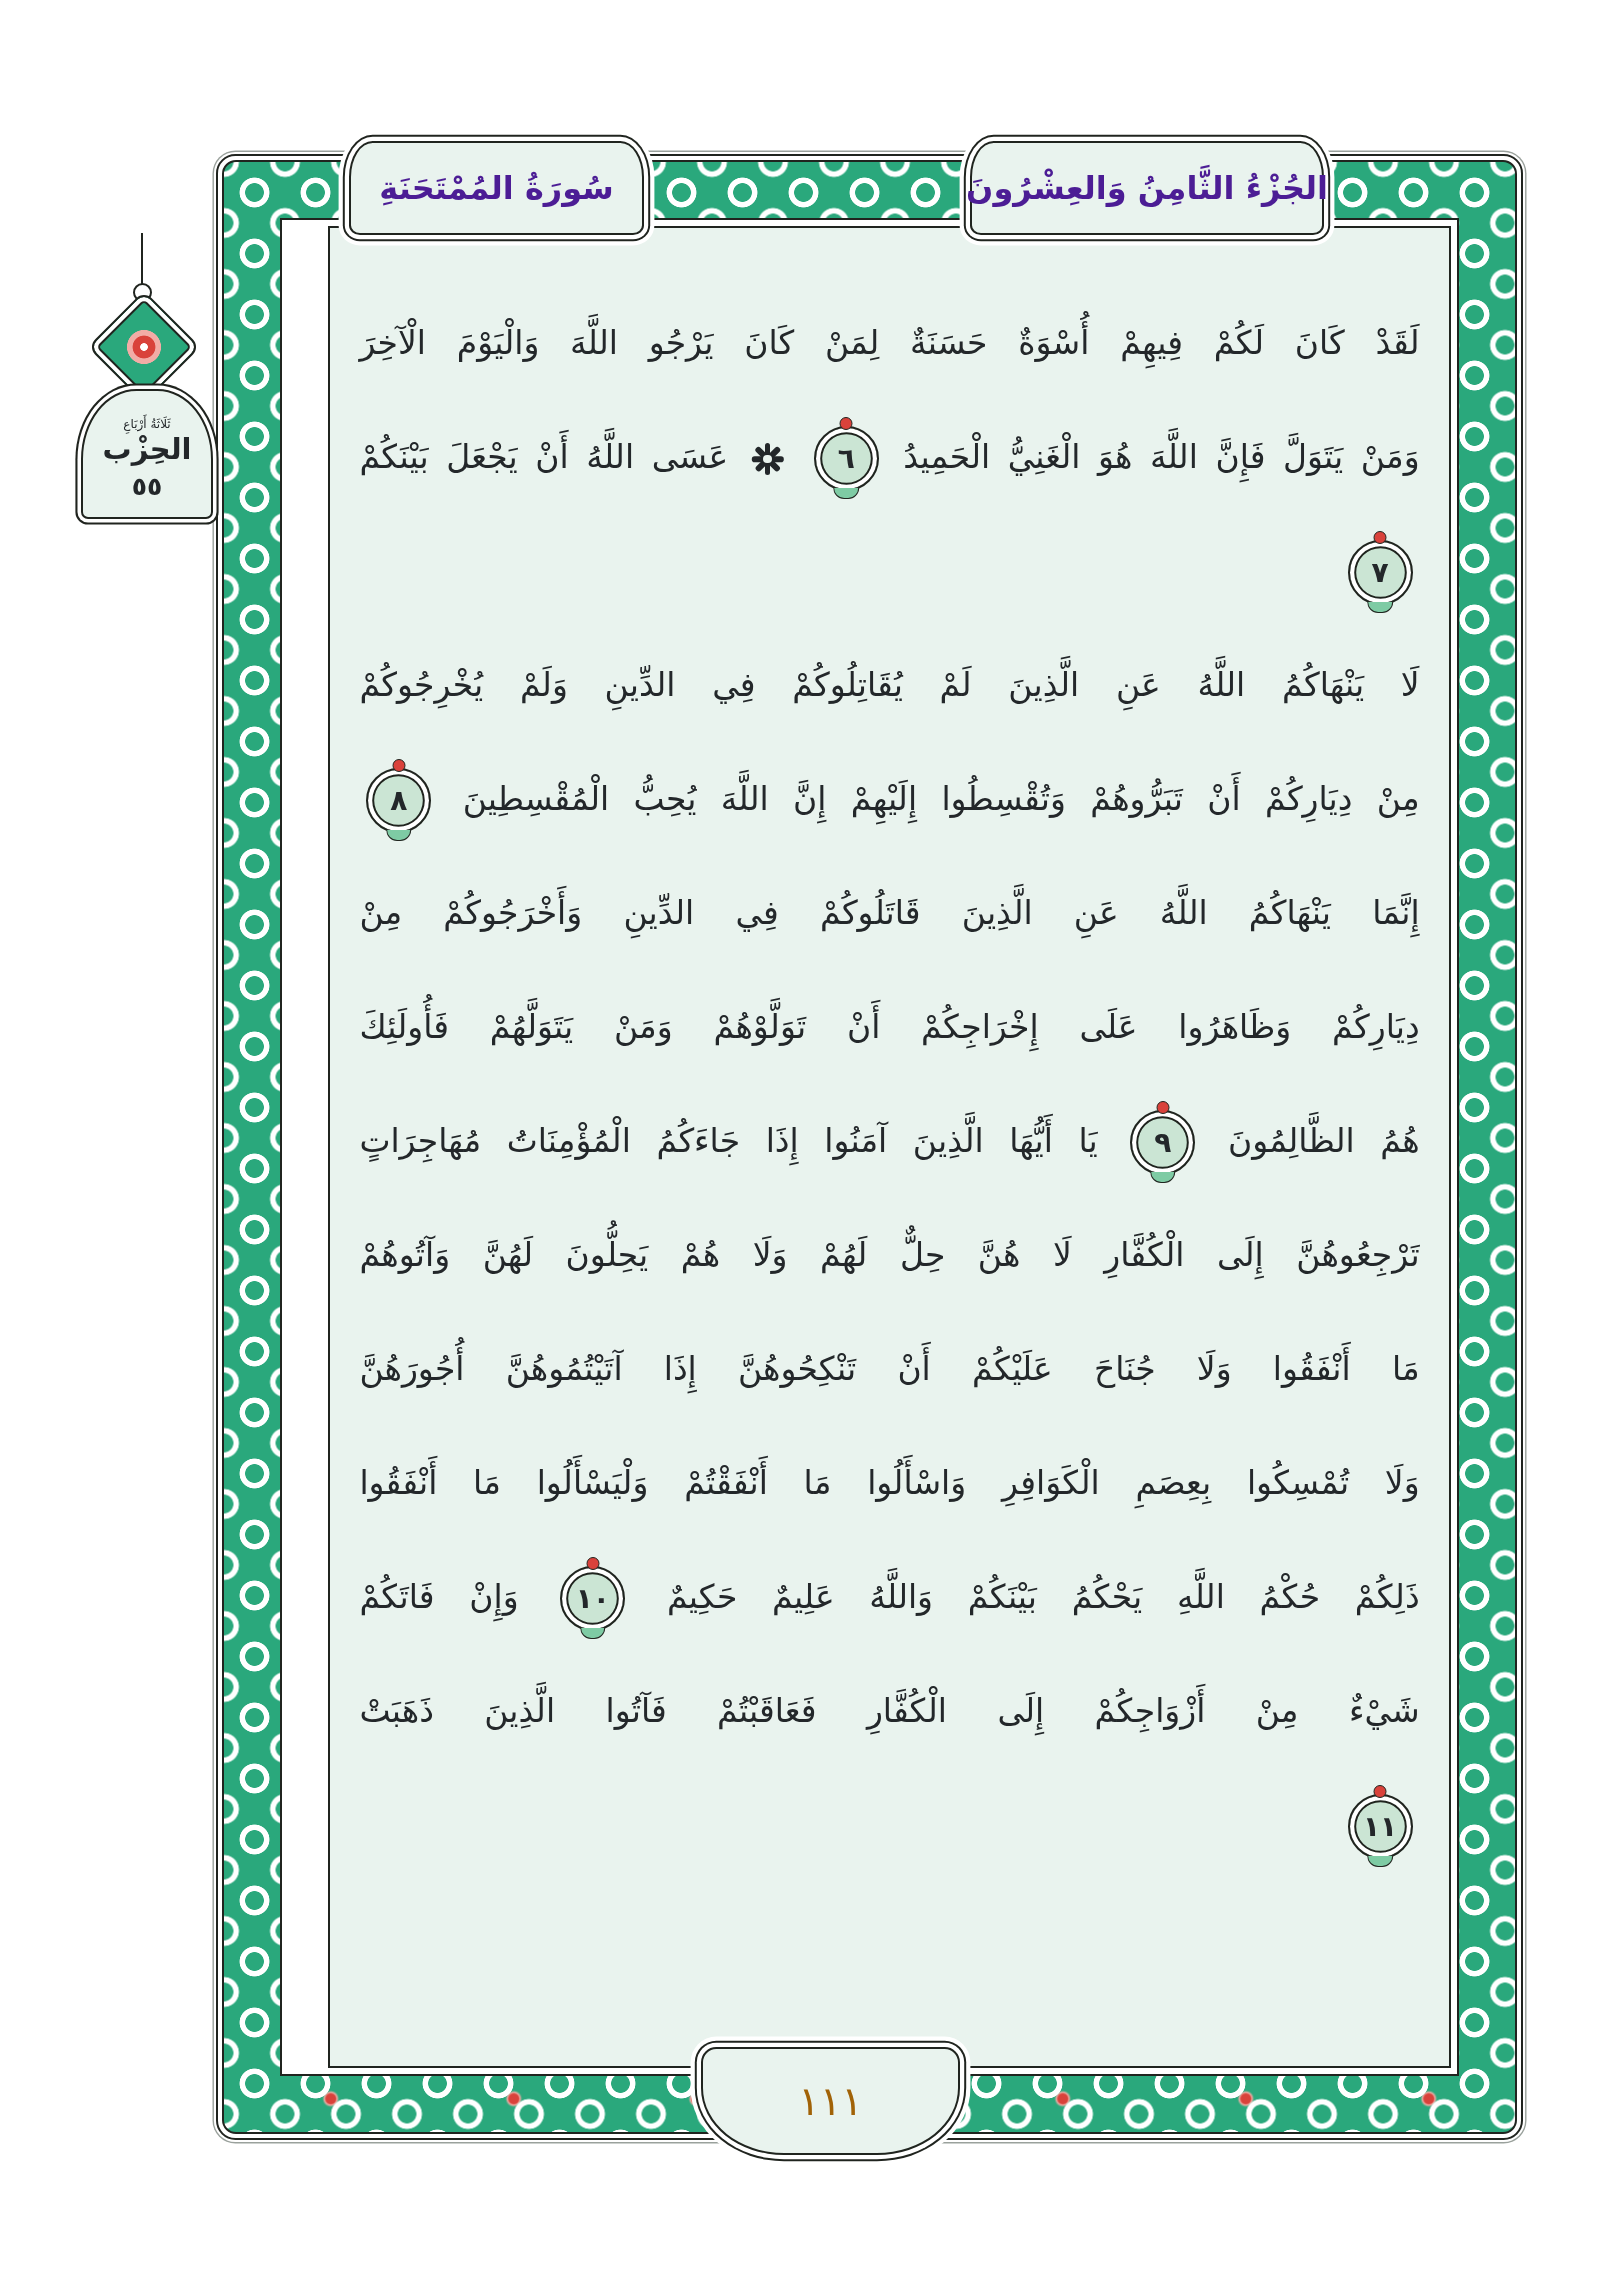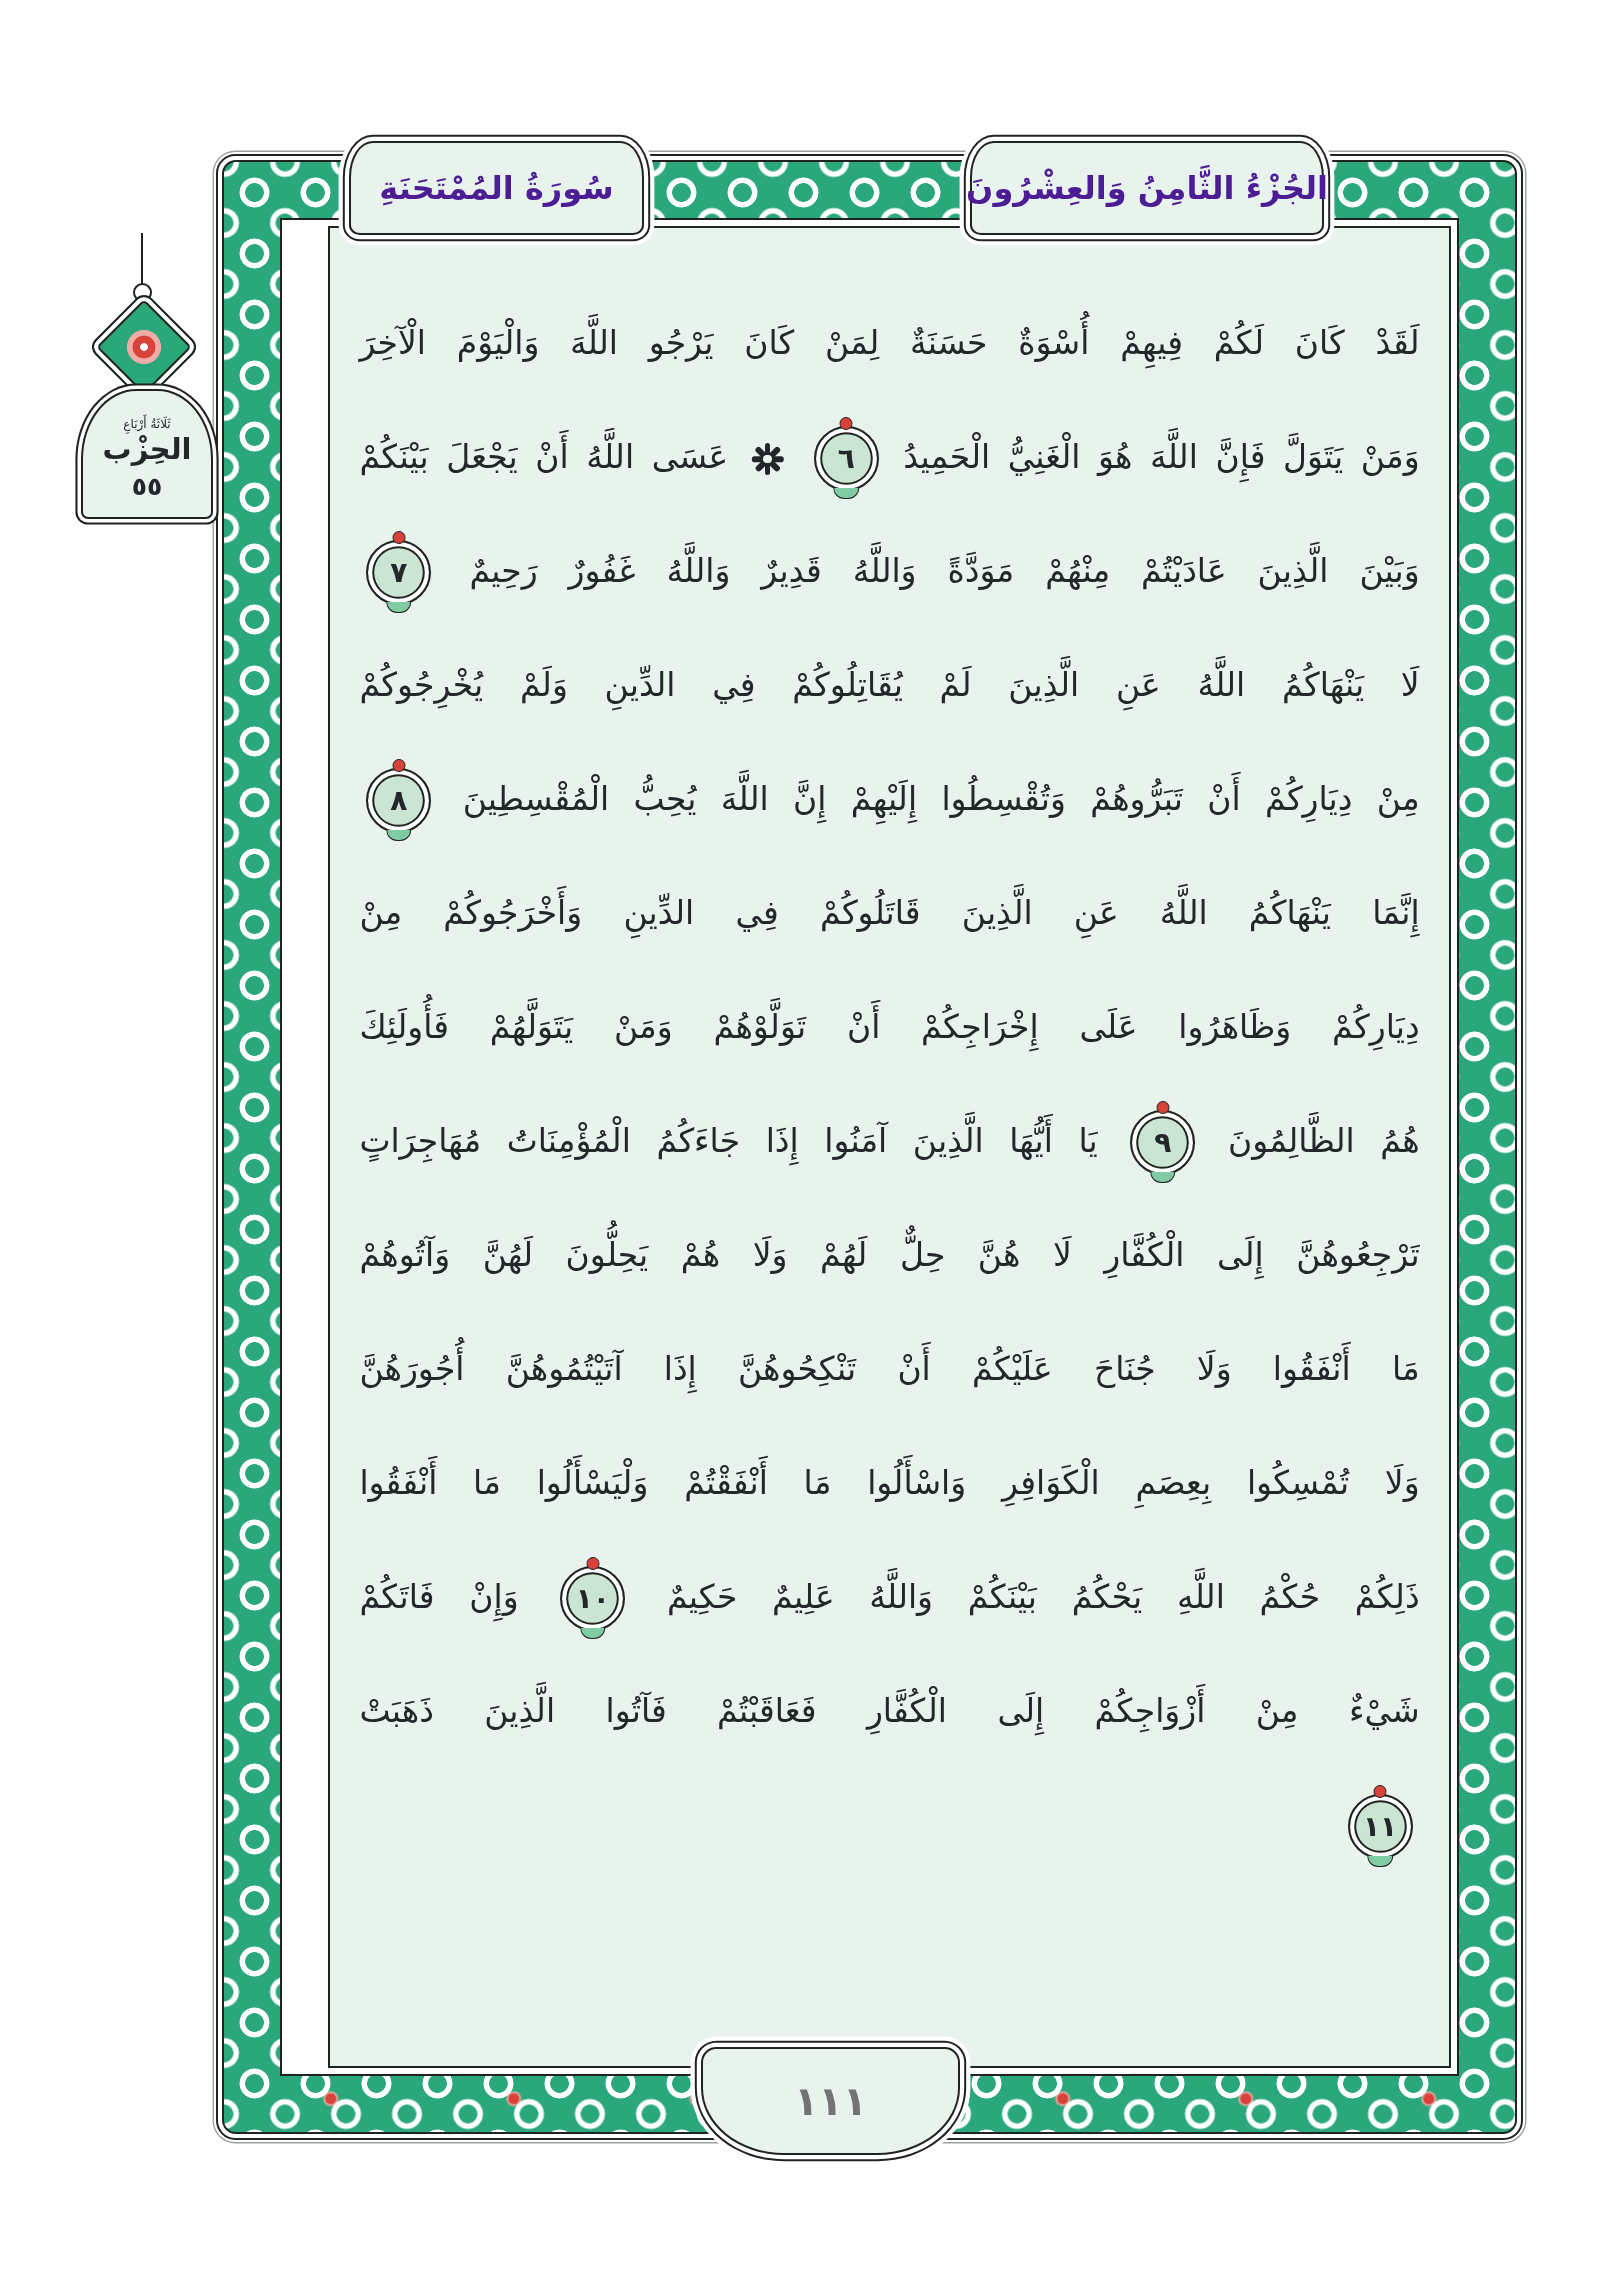--- a/index.html
+++ b/index.html
@@ -36,21 +36,21 @@
   }
   .cartouche.left{left:350px;width:291px;}
   .cartouche.right{left:971px;width:350px;}
   
   .pageno-cartouche{
     position:absolute;left:702px;top:2047px;width:255px;height:104px;background:#e9f3ee;
     border:2.1px solid #20241f;z-index:6;
     border-radius:15.3px 15.3px 83px 83px / 15.3px 15.3px 67px 67px;
     box-shadow:0 0 0 4.2px #ffffff,0 0 0 6.2px #20241f,0 0 0 10.4px #ffffff;
     display:flex;align-items:center;justify-content:center;
-    font-size:40px;font-weight:bold;color:#737373;
+    font-size:40px;font-weight:normal;color:#a16207;
   }
   
   .lines{
     position:absolute;inset:0;padding:58px 29px 0 29px;direction:rtl;
   }
   .line{
     height:114px;line-height:114px;font-size:33px;color:#23272a;
     text-align:justify;text-align-last:justify;white-space:nowrap;
   }
   .ayah-marker{
@@ -132,21 +132,21 @@
 
   <div class="frame-outer">
     <div class="frame-band">
       <div class="inner-white">
         <div class="text-panel">
           <div class="lines" id="lines">
               <div class="line"><span>لَقَدْ كَانَ لَكُمْ فِيهِمْ أُسْوَةٌ حَسَنَةٌ لِمَنْ كَانَ يَرْجُو اللَّهَ وَالْيَوْمَ الْآخِرَ</span> </div>
               <div class="line"><span>وَمَنْ يَتَوَلَّ فَإِنَّ اللَّهَ هُوَ الْغَنِيُّ الْحَمِيدُ</span> <span class="ayah-marker">
                   <span class="ayah-num">٦</span>
                 </span> <span class="hizb-star"><i></i><i></i><i></i><i></i></span> <span>عَسَى اللَّهُ أَنْ يَجْعَلَ بَيْنَكُمْ</span> </div>
-              <div class="line"><span>وَبَيْنَ الَّذِينَ عَادَيْتُمْ مِنْهُمْ مَوَدَّةً وَاللَّهُ قَدِيرٌ وَاللَّهُ غَفُورٌ رَحِيمٌ</span> <span class="ayah-marker">
+              <div class="line"> <span class="ayah-marker">
                   <span class="ayah-num">٧</span>
                 </span> </div>
               <div class="line"><span>لَا يَنْهَاكُمُ اللَّهُ عَنِ الَّذِينَ لَمْ يُقَاتِلُوكُمْ فِي الدِّينِ وَلَمْ يُخْرِجُوكُمْ</span> </div>
               <div class="line"><span>مِنْ دِيَارِكُمْ أَنْ تَبَرُّوهُمْ وَتُقْسِطُوا إِلَيْهِمْ إِنَّ اللَّهَ يُحِبُّ الْمُقْسِطِينَ</span> <span class="ayah-marker">
                   <span class="ayah-num">٨</span>
                 </span> </div>
               <div class="line"><span>إِنَّمَا يَنْهَاكُمُ اللَّهُ عَنِ الَّذِينَ قَاتَلُوكُمْ فِي الدِّينِ وَأَخْرَجُوكُمْ مِنْ</span> </div>
               <div class="line"><span>دِيَارِكُمْ وَظَاهَرُوا عَلَى إِخْرَاجِكُمْ أَنْ تَوَلَّوْهُمْ وَمَنْ يَتَوَلَّهُمْ فَأُولَئِكَ</span> </div>
               <div class="line"><span>هُمُ الظَّالِمُونَ</span> <span class="ayah-marker">
                   <span class="ayah-num">٩</span>

